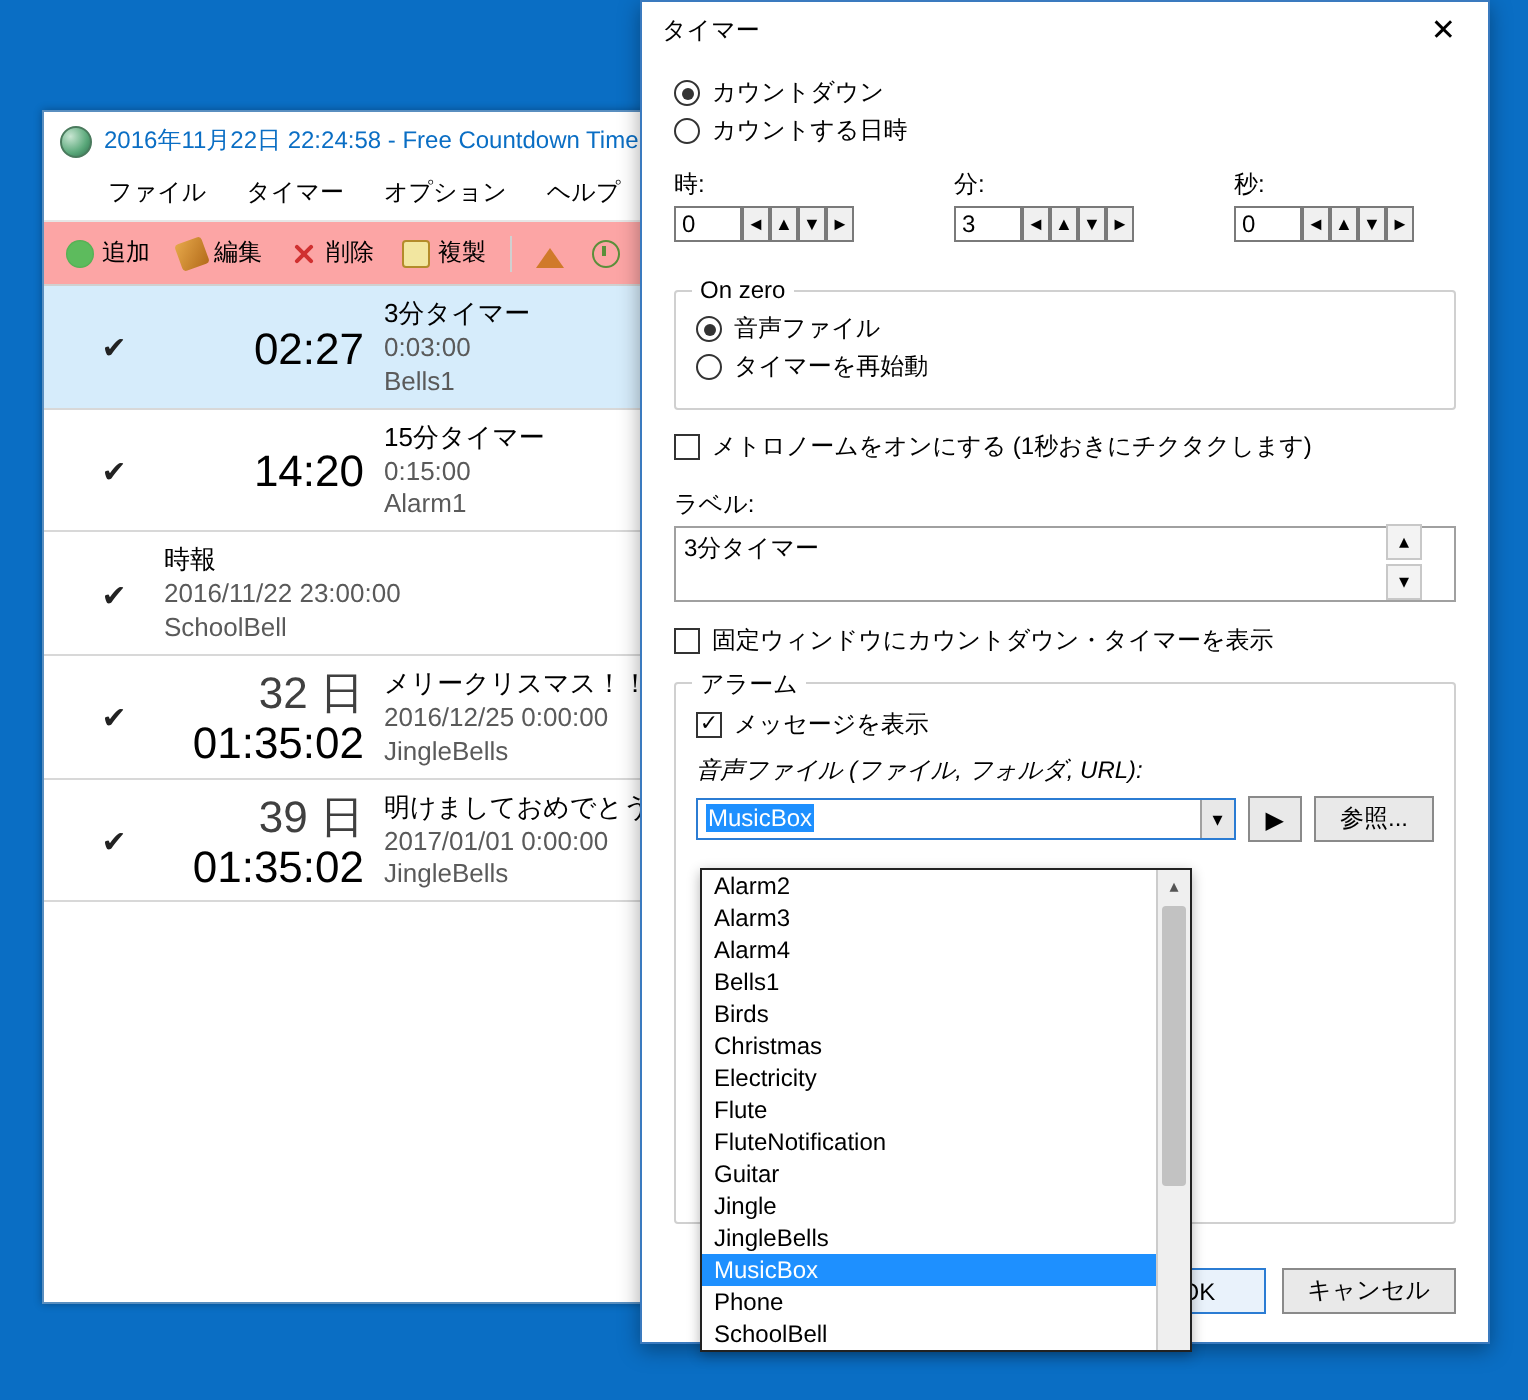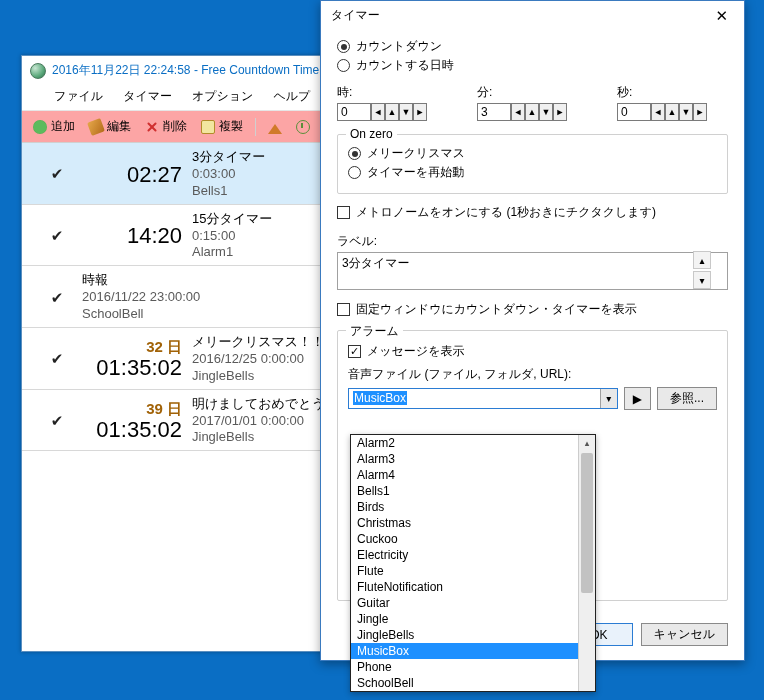--- a/index.html
+++ b/index.html
@@ -89,21 +89,21 @@
     text-align:center;
     font-size:15px;
     color:#222;
   }
   .timer-row .countcol {
     width: 110px;
     text-align:right;
     padding-right: 10px;
     line-height: 1.15;
   }
-  .timer-row .countcol .days { font-size:15px; font-weight:700; color:#a16207;}
+  .timer-row .countcol .days { font-size:22px; font-weight:400; color:#404040;}
   .timer-row .countcol .time { font-size:22px; font-weight:400; color:#000;}
   .timer-row .meta {
     flex:1;
     line-height:1.3;
     color:#5a5a5a;
     font-size:13px;
   }
   .timer-row .meta .label { color:#000; }
 
   
@@ -142,21 +142,21 @@
     width:14px; height:18px;
     border:1px solid #7a7a7a;
     background:#f0f0f0;
     display:flex;align-items:center;justify-content:center;
     font-size:9px; line-height:1;
   }
 
   .group {
     border:1px solid #d0d0d0;
     border-radius:2px;
-    margin-top:13px;
+    margin-top:24px;
     padding:8px 10px 10px 10px;
     position:relative;
   }
   .group > .legend {
     position:absolute;
     top:-8px; left:8px;
     background:#fff;
     padding:0 4px;
     font-size:12px;
   }
@@ -410,21 +410,21 @@
             <div class="spin-btn">►</div>
           </div>
         </div>
       </div>
     </div>
 
     <div class="group">
       <span class="legend">On zero</span>
       <div class="radio-row">
         <span class="radio on"></span>
-        <span>メリークリスマス</span>
+        <span>音声ファイル</span>
       </div>
       <div class="radio-row">
         <span class="radio"></span>
         <span>タイマーを再始動</span>
       </div>
     </div>
 
     <div class="chk-row" style="margin-top:10px;">
       <span class="cbox"></span>
       <span>メトロノームをオンにする (1秒おきにチクタクします)</span>
@@ -441,21 +441,21 @@
       <span class="cbox"></span>
       <span>固定ウィンドウにカウントダウン・タイマーを表示</span>
     </div>
 
     <div class="group" style="margin-top:12px; padding-bottom:190px;">
       <span class="legend">アラーム</span>
       <div class="chk-row">
         <span class="cbox on"></span>
         <span>メッセージを表示</span>
       </div>
-      <div style="margin-top:6px;">音声ファイル (ファイル, フォルダ, URL):</div>
+      <div style="margin-top:6px;font-style:italic;">音声ファイル (ファイル, フォルダ, URL):</div>
       <div class="sound-row">
         <div class="combo">
           <div class="combo-input"><span class="seltext">MusicBox</span></div>
           <div class="combo-arrow">▾</div>
         </div>
         <button class="btn play">▶</button>
         <button class="btn">参照...</button>
       </div>
     </div>
   </div>
@@ -471,21 +471,20 @@
     <div class="arr top">▴</div>
     <div class="thumb"></div>
 
   </div>
 <div class="opt">Alarm2</div>
     <div class="opt">Alarm3</div>
     <div class="opt">Alarm4</div>
     <div class="opt">Bells1</div>
     <div class="opt">Birds</div>
     <div class="opt">Christmas</div>
-    <div class="opt">Cuckoo</div>
     <div class="opt">Electricity</div>
     <div class="opt">Flute</div>
     <div class="opt">FluteNotification</div>
     <div class="opt">Guitar</div>
     <div class="opt">Jingle</div>
     <div class="opt">JingleBells</div>
     <div class="opt sel">MusicBox</div>
     <div class="opt">Phone</div>
     <div class="opt">SchoolBell</div>
   </div>

